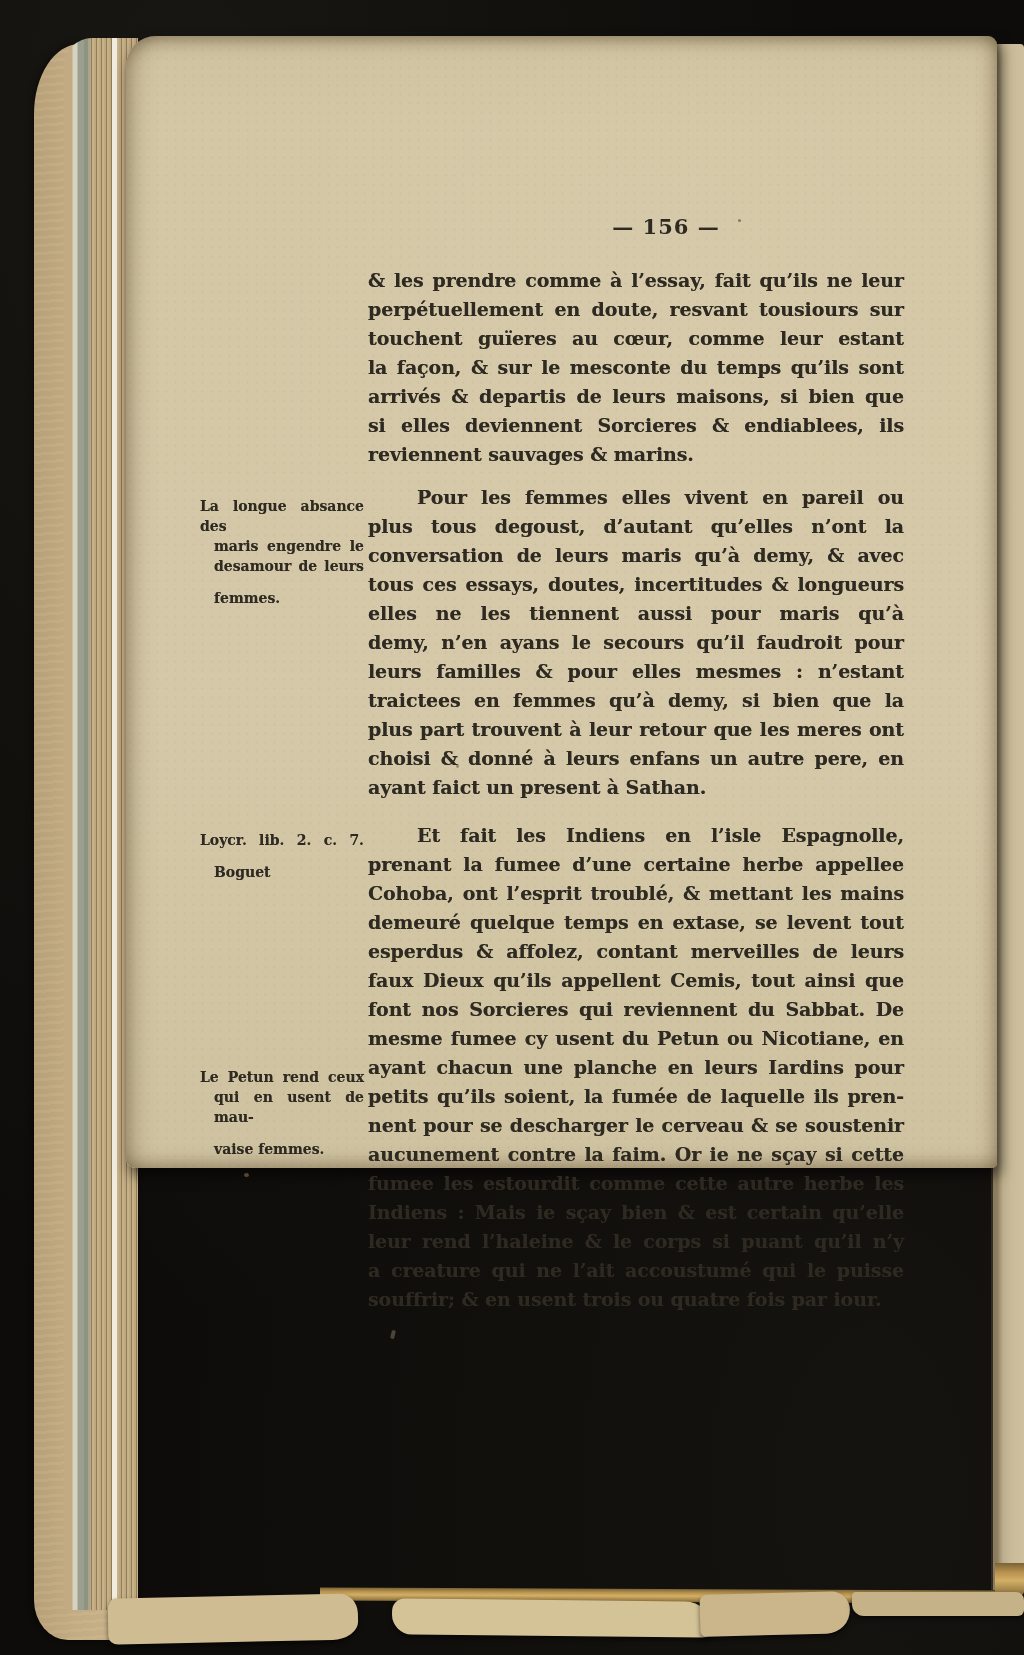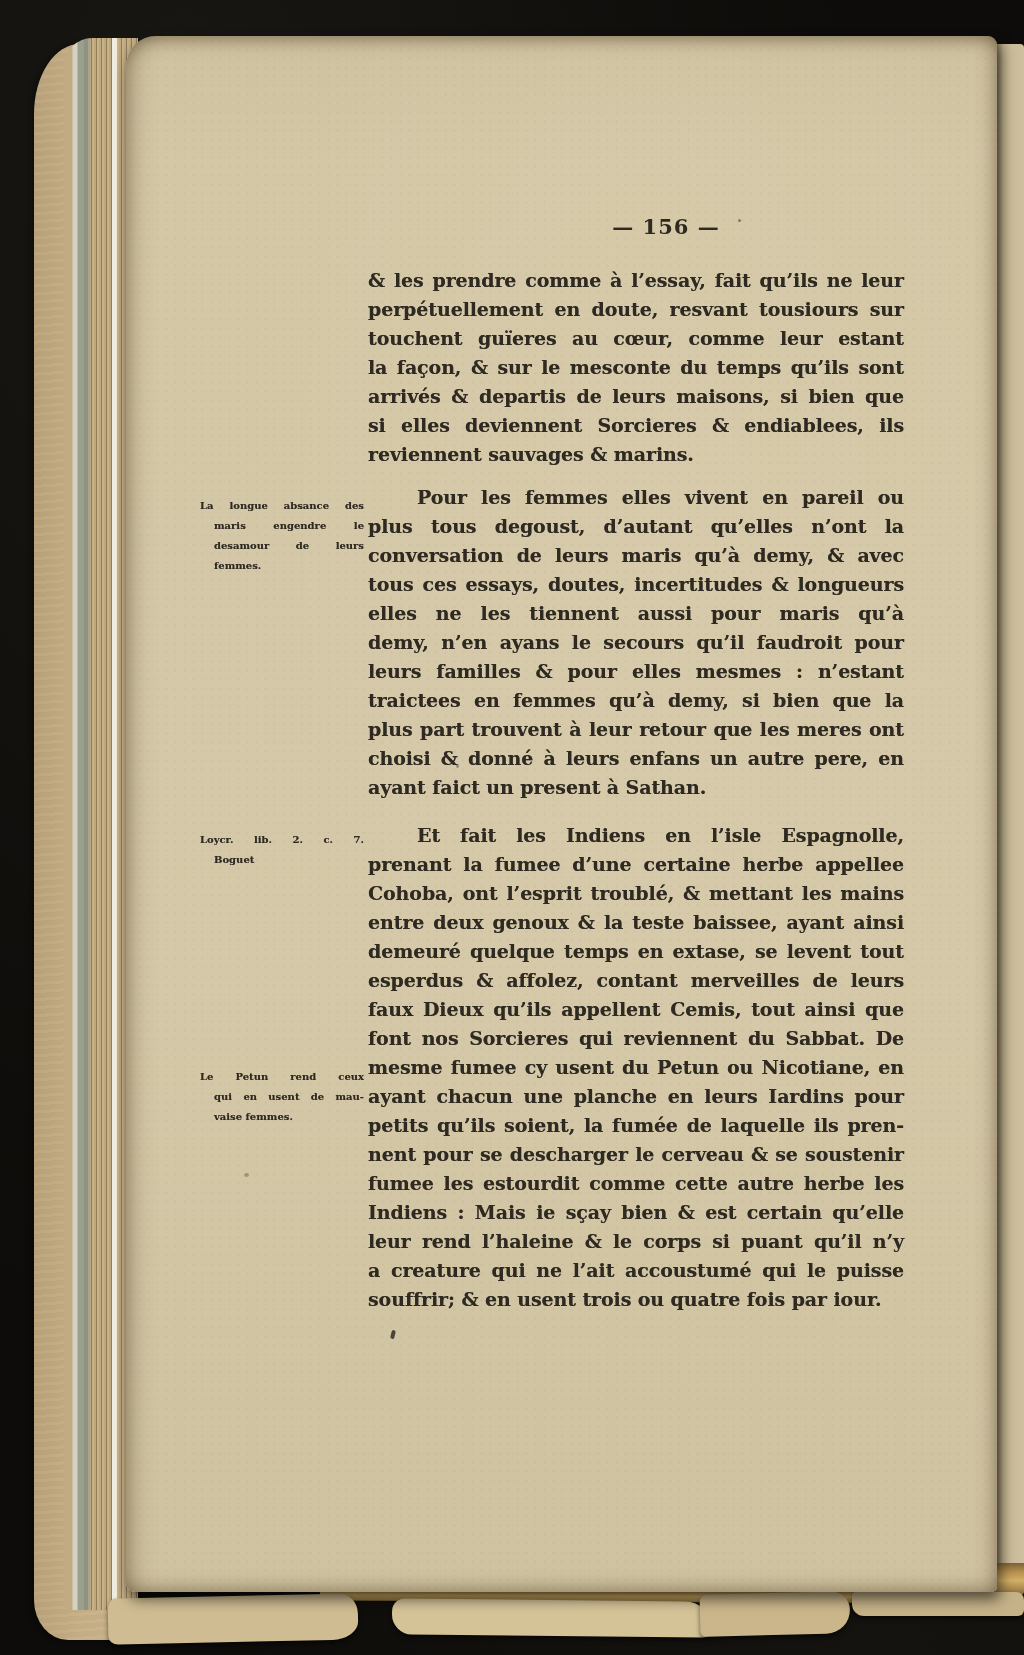--- a/index.html
+++ b/index.html
@@ -47,21 +47,21 @@
     transform:rotate(0.25deg);
   }
   .gold-edge.right{left:995px;top:1563px;width:29px;height:32px;transform:none;border-radius:0 0 4px 2px;}
   .frag{position:absolute;box-shadow:0 3px 5px rgba(0,0,0,0.55);}
   .frag.f1{left:108px;top:1596px;width:250px;height:46px;background:#cfbc92;border-radius:8px 18px 26px 10px/12px 20px 18px 8px;transform:rotate(-1.2deg);}
   .frag.f2{left:392px;top:1600px;width:320px;height:36px;background:#d5c398;border-radius:14px 30px 10px 22px;transform:rotate(0.6deg);}
   .frag.f3{left:700px;top:1593px;width:150px;height:42px;background:#cab68a;border-radius:10px 26px 34px 8px;transform:rotate(-1.5deg);}
   .frag.f4{left:852px;top:1592px;width:172px;height:24px;background:#c6b288;border-radius:4px 8px 6px 12px;}
   
   .page{
-    position:absolute;left:126px;top:36px;width:871px;height:1556px;
+    position:absolute;left:126px;top:36px;width:871px;height:1132px;
     background:
       radial-gradient(rgba(104,86,52,0.05) 1px, rgba(0,0,0,0) 1.3px),
       radial-gradient(ellipse at 60% 30%, rgba(255,250,232,0.06), rgba(0,0,0,0) 55%),
       linear-gradient(180deg,#cfc2a0 0%,#d4c7a6 8%,#d5c8a8 60%,#cfc2a0 100%);
     background-size:9px 9px,auto,auto;
     border-radius:30px 9px 5px 9px;
     box-shadow:
       inset 0 16px 18px -13px rgba(86,68,40,0.55),
       inset 20px 0 24px -17px rgba(86,68,40,0.5),
       inset -16px 0 20px -14px rgba(70,54,28,0.45),
@@ -78,29 +78,29 @@
     font-size:19px;font-weight:700;line-height:29px;letter-spacing:-0.1px;
     text-shadow:0 0 0.5px rgba(46,42,34,0.55);
   }
   .para{margin:0 0 14px 0;}
   .para:nth-child(2){margin-bottom:19px;}
   .bline{text-align:justify;text-align-last:justify;white-space:normal;}
   .bline.last{text-align-last:left;}
   .para.indented .bline:first-child{text-indent:49px;margin-top:8px;}
   .note{
     position:absolute;left:74px;width:164px;
-    font-size:10px;font-weight:700;line-height:20px;
+    font-size:14px;font-weight:700;line-height:20px;
     text-shadow:0 0 0.4px rgba(46,42,34,0.5);
   }
   .note.n1{top:460px;}
   .note.n2{top:794px;}
   .note.n3{top:1031px;}
   .nline{text-align:justify;text-align-last:justify;}
   .nline.cont{margin-left:14px;}
-  .nline.last{text-align-last:left;}
+  .nline.last{text-align-last:left;margin-top:12px;}
   .speck{position:absolute;background:#4a443a;border-radius:50%;}
   .speck.s1{left:265px;top:1294px;width:4px;height:9px;border-radius:2px;transform:rotate(14deg);}
   .speck.s2{left:612px;top:183px;width:3px;height:3px;opacity:0.6;}
   .speck.s3{left:330px;top:728px;width:3px;height:4px;opacity:0.45;}
   .speck.s4{left:118px;top:1137px;width:5px;height:4px;background:#8a6f4c;opacity:0.6;}
 </style>
 </head>
 <body>
 
 <div class="scene">
@@ -153,29 +153,29 @@
           <div class="bline">leurs familles &amp; pour elles mesmes : n’estant</div>
           <div class="bline">traictees en femmes qu’à demy, si bien que la</div>
           <div class="bline">plus part trouvent à leur retour que les meres ont</div>
           <div class="bline">choisi &amp; donné à leurs enfans un autre pere, en</div>
           <div class="bline last">ayant faict un present à Sathan.</div>
         </div>
         <div class="para indented">
           <div class="bline">Et fait les Indiens en l’isle Espagnolle,</div>
           <div class="bline">prenant la fumee d’une certaine herbe appellee</div>
           <div class="bline">Cohoba, ont l’esprit troublé, &amp; mettant les mains</div>
-          <div class="bline">entre deux genoux &amp; la teste baissee, ayant ainsi</div>
           <div class="bline">demeuré quelque temps en extase, se levent tout</div>
           <div class="bline">esperdus &amp; affolez, contant merveilles de leurs</div>
           <div class="bline">faux Dieux qu’ils appellent Cemis, tout ainsi que</div>
           <div class="bline">font nos Sorcieres qui reviennent du Sabbat. De</div>
           <div class="bline">mesme fumee cy usent du Petun ou Nicotiane, en</div>
           <div class="bline">ayant chacun une planche en leurs Iardins pour</div>
           <div class="bline">petits qu’ils soient, la fumée de laquelle ils pren-</div>
           <div class="bline">nent pour se descharger le cerveau &amp; se soustenir</div>
+          <div class="bline">aucunement contre la faim. Or ie ne sçay si cette</div>
           <div class="bline">fumee les estourdit comme cette autre herbe les</div>
           <div class="bline">Indiens : Mais ie sçay bien &amp; est certain qu’elle</div>
           <div class="bline">leur rend l’haleine &amp; le corps si puant qu’il n’y</div>
           <div class="bline">a creature qui ne l’ait accoustumé qui le puisse</div>
           <div class="bline last">souffrir; &amp; en usent trois ou quatre fois par iour.</div>
         </div>
       </div>
 
     <div class="speck s1"></div>
     <div class="speck s2"></div>

